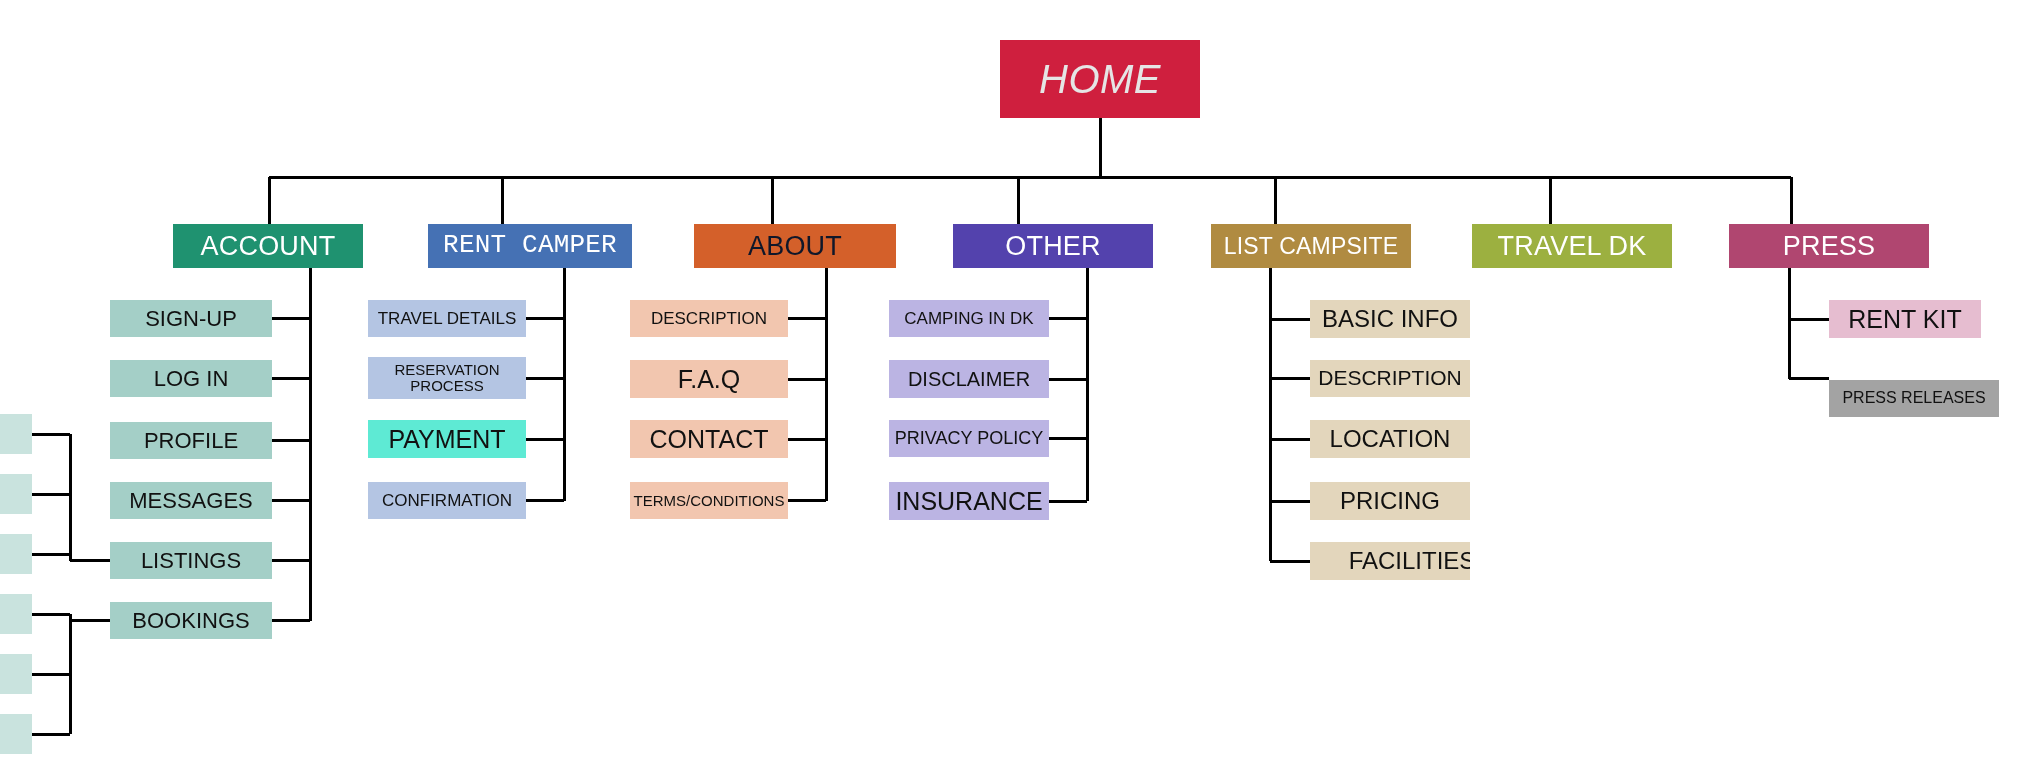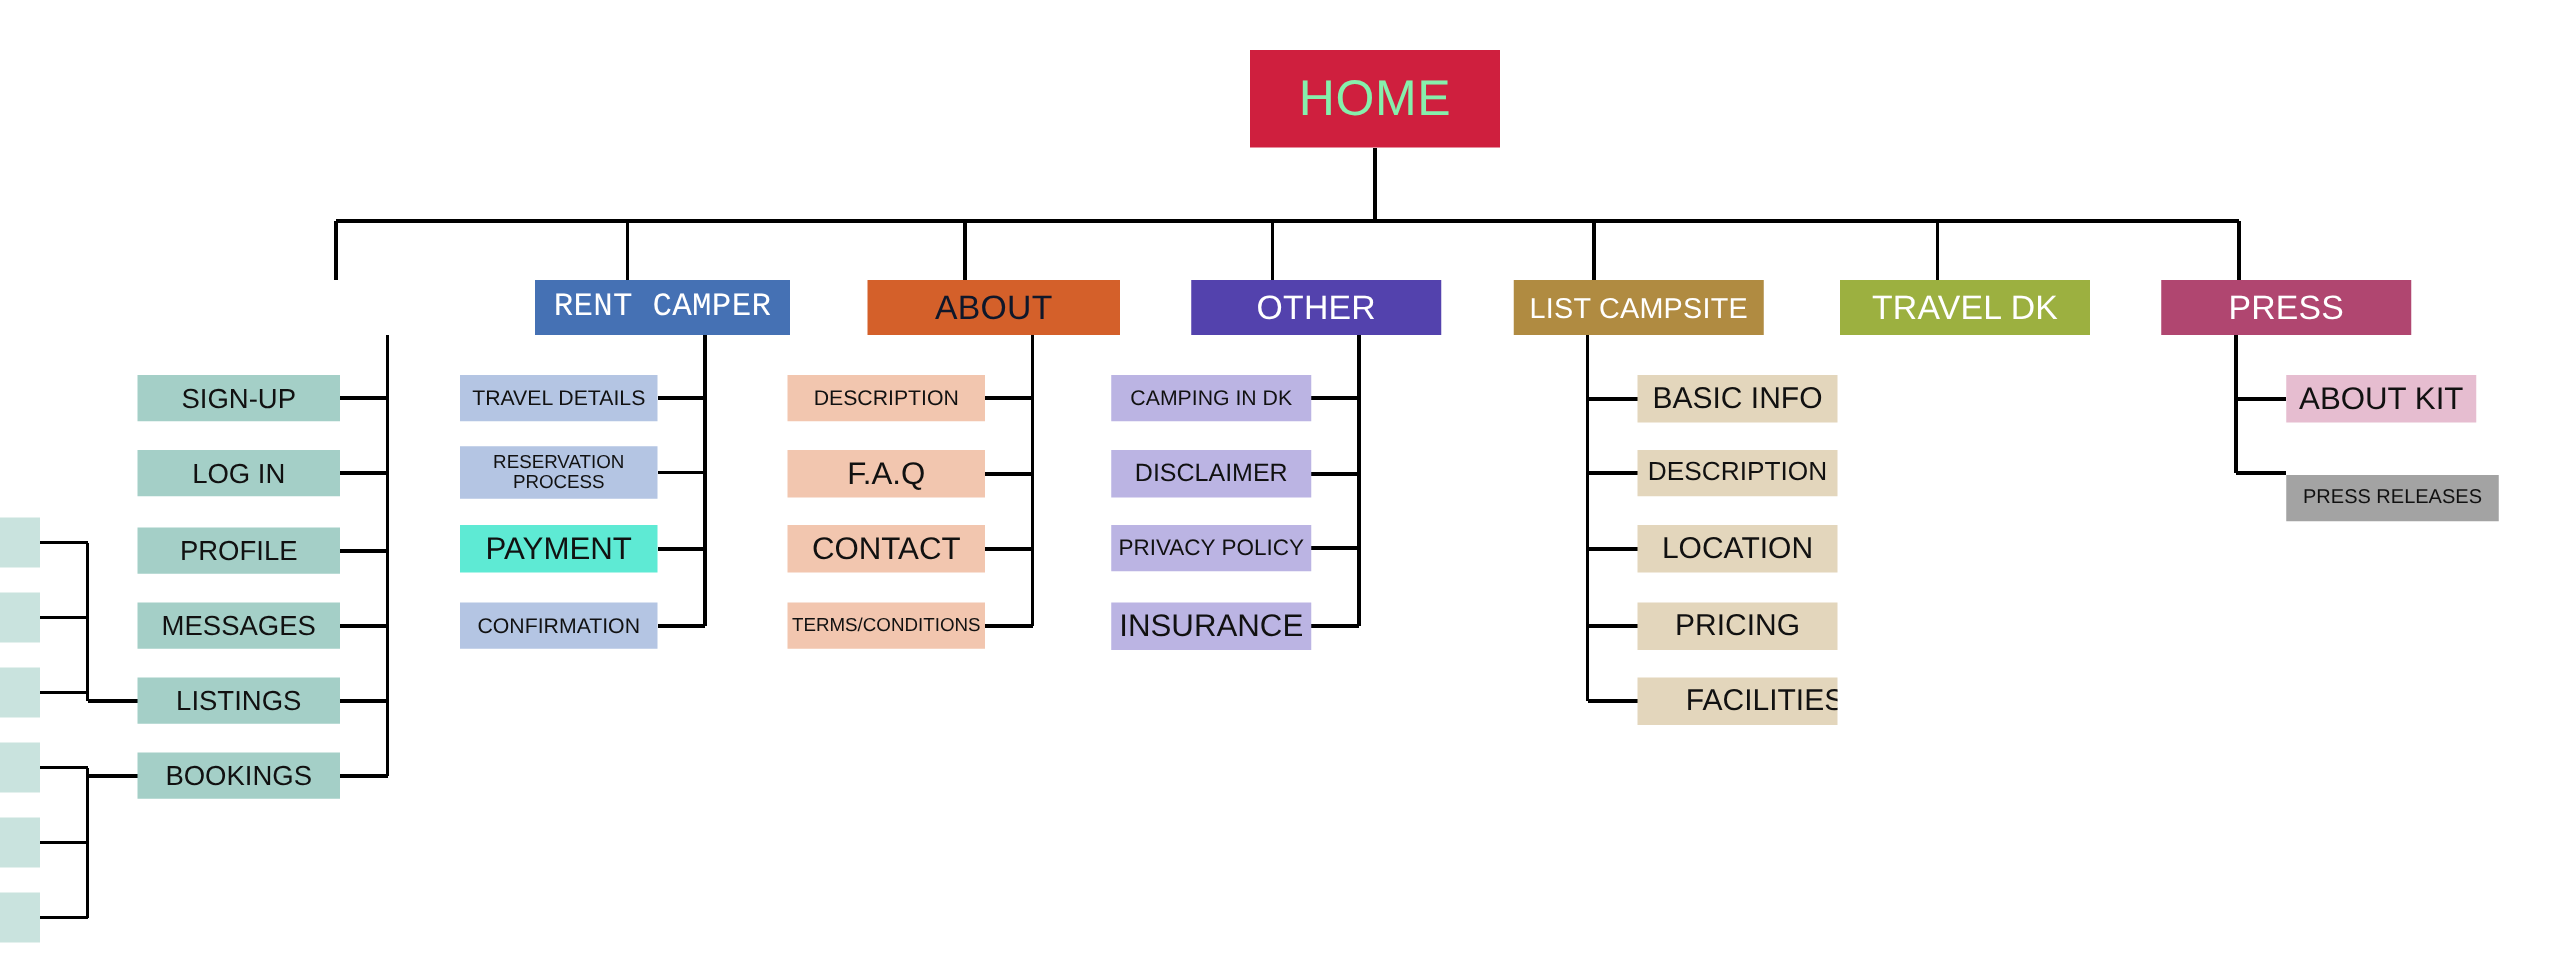--- a/index.html
+++ b/index.html
@@ -104,21 +104,22 @@
       <line x1="1270" y1="378.5" x2="1310" y2="378.5" stroke="#000000" stroke-width="3" shape-rendering="crispEdges"></line>
       <line x1="1270" y1="439" x2="1310" y2="439" stroke="#000000" stroke-width="3" shape-rendering="crispEdges"></line>
       <line x1="1270" y1="501" x2="1310" y2="501" stroke="#000000" stroke-width="3" shape-rendering="crispEdges"></line>
       <line x1="1270" y1="561" x2="1310" y2="561" stroke="#000000" stroke-width="3" shape-rendering="crispEdges"></line>
       <line x1="1550" y1="177" x2="1550" y2="224" stroke="#000000" stroke-width="3" shape-rendering="crispEdges"></line>
       <line x1="1791" y1="177" x2="1791" y2="224" stroke="#000000" stroke-width="3" shape-rendering="crispEdges"></line>
       <line x1="1789" y1="268" x2="1789" y2="378.5" stroke="#000000" stroke-width="3" shape-rendering="crispEdges"></line>
       <line x1="1789" y1="319" x2="1829" y2="319" stroke="#000000" stroke-width="3" shape-rendering="crispEdges"></line>
       <line x1="1789" y1="378.5" x2="1829" y2="378.5" stroke="#000000" stroke-width="3" shape-rendering="crispEdges"></line>
     </svg>
-<div class="node root" style="left: 1000px; top: 40px; width: 200px; height: 78px; background: rgb(207, 31, 62); color: #86efac;">HOME</div>
+<div class="node root" style="left: 1000px; top: 40px; width: 200px; height: 78px; background: rgb(207, 31, 62); color: #e5e5e5; font-style: italic;">HOME</div>
+    <div class="node cat" style="left: 173px; top: 224px; width: 190px; height: 44px; background: rgb(31, 146, 112); color: rgb(255, 255, 255); font-size: 27px;">ACCOUNT</div>
     <div class="node leaf" style="left: 110px; top: 300px; width: 162px; height: 37px; background: rgb(164, 207, 199); font-size: 22px;">SIGN-UP</div>
     <div class="node leaf" style="left: 110px; top: 360px; width: 162px; height: 37px; background: rgb(164, 207, 199); font-size: 22px;">LOG IN</div>
     <div class="node leaf" style="left: 110px; top: 422px; width: 162px; height: 37px; background: rgb(164, 207, 199); font-size: 22px;">PROFILE</div>
     <div class="node leaf" style="left: 110px; top: 482px; width: 162px; height: 37px; background: rgb(164, 207, 199); font-size: 22px;">MESSAGES</div>
     <div class="node leaf" style="left: 110px; top: 542px; width: 162px; height: 37px; background: rgb(164, 207, 199); font-size: 22px;">LISTINGS</div>
     <div class="node leaf" style="left: 110px; top: 602px; width: 162px; height: 37px; background: rgb(164, 207, 199); font-size: 22px;">BOOKINGS</div>
     <div class="node leaf" style="left: -32px; top: 414px; width: 64px; height: 40px; background: rgb(201, 227, 222);"></div>
     <div class="node leaf" style="left: -32px; top: 474px; width: 64px; height: 40px; background: rgb(201, 227, 222);"></div>
     <div class="node leaf" style="left: -32px; top: 534px; width: 64px; height: 40px; background: rgb(201, 227, 222);"></div>
     <div class="node leaf" style="left: -32px; top: 594px; width: 64px; height: 40px; background: rgb(201, 227, 222);"></div>
@@ -141,15 +142,15 @@
     <div class="node leaf" style="left: 889px; top: 420px; width: 160px; height: 37px; background: rgb(187, 180, 227); font-size: 18px;">PRIVACY POLICY</div>
     <div class="node leaf" style="left: 889px; top: 482px; width: 160px; height: 38px; background: rgb(187, 180, 227); font-size: 25px;">INSURANCE</div>
     <div class="node cat small" style="left: 1211px; top: 224px; width: 200px; height: 44px; background: rgb(176, 139, 65); color: rgb(255, 255, 255); font-size: 23px;">LIST CAMPSITE</div>
     <div class="node leaf" style="left: 1310px; top: 300px; width: 160px; height: 38px; background: rgb(227, 214, 188); font-size: 24px;">BASIC INFO</div>
     <div class="node leaf" style="left: 1310px; top: 360px; width: 160px; height: 37px; background: rgb(227, 214, 188); font-size: 21px;">DESCRIPTION</div>
     <div class="node leaf" style="left: 1310px; top: 420px; width: 160px; height: 38px; background: rgb(227, 214, 188); font-size: 24px;">LOCATION</div>
     <div class="node leaf" style="left: 1310px; top: 482px; width: 160px; height: 38px; background: rgb(227, 214, 188); font-size: 24px;">PRICING</div>
     <div class="node leaf" style="left: 1310px; top: 542px; width: 160px; height: 38px; background: rgb(227, 214, 188); font-size: 24px; padding-left: 44px;">FACILITIES</div>
     <div class="node cat" style="left: 1472px; top: 224px; width: 200px; height: 44px; background: rgb(156, 176, 64); color: rgb(255, 255, 255); font-size: 27px;">TRAVEL DK</div>
     <div class="node cat" style="left: 1729px; top: 224px; width: 200px; height: 44px; background: rgb(176, 70, 112); color: #ffffff; font-size: 27px;">PRESS</div>
-    <div class="node leaf" style="left: 1829px; top: 300px; width: 152px; height: 38px; background: rgb(230, 189, 208); font-size: 25px;">ABOUT KIT</div>
+    <div class="node leaf" style="left: 1829px; top: 300px; width: 152px; height: 38px; background: rgb(230, 189, 208); font-size: 25px;">RENT KIT</div>
     <div class="node leaf" style="left: 1829px; top: 360px; width: 170px; height: 37px; background: #a3a3a3; font-size: 16px; margin-top: 20px;">PRESS RELEASES</div>
   </div>
 
 </body></html>

